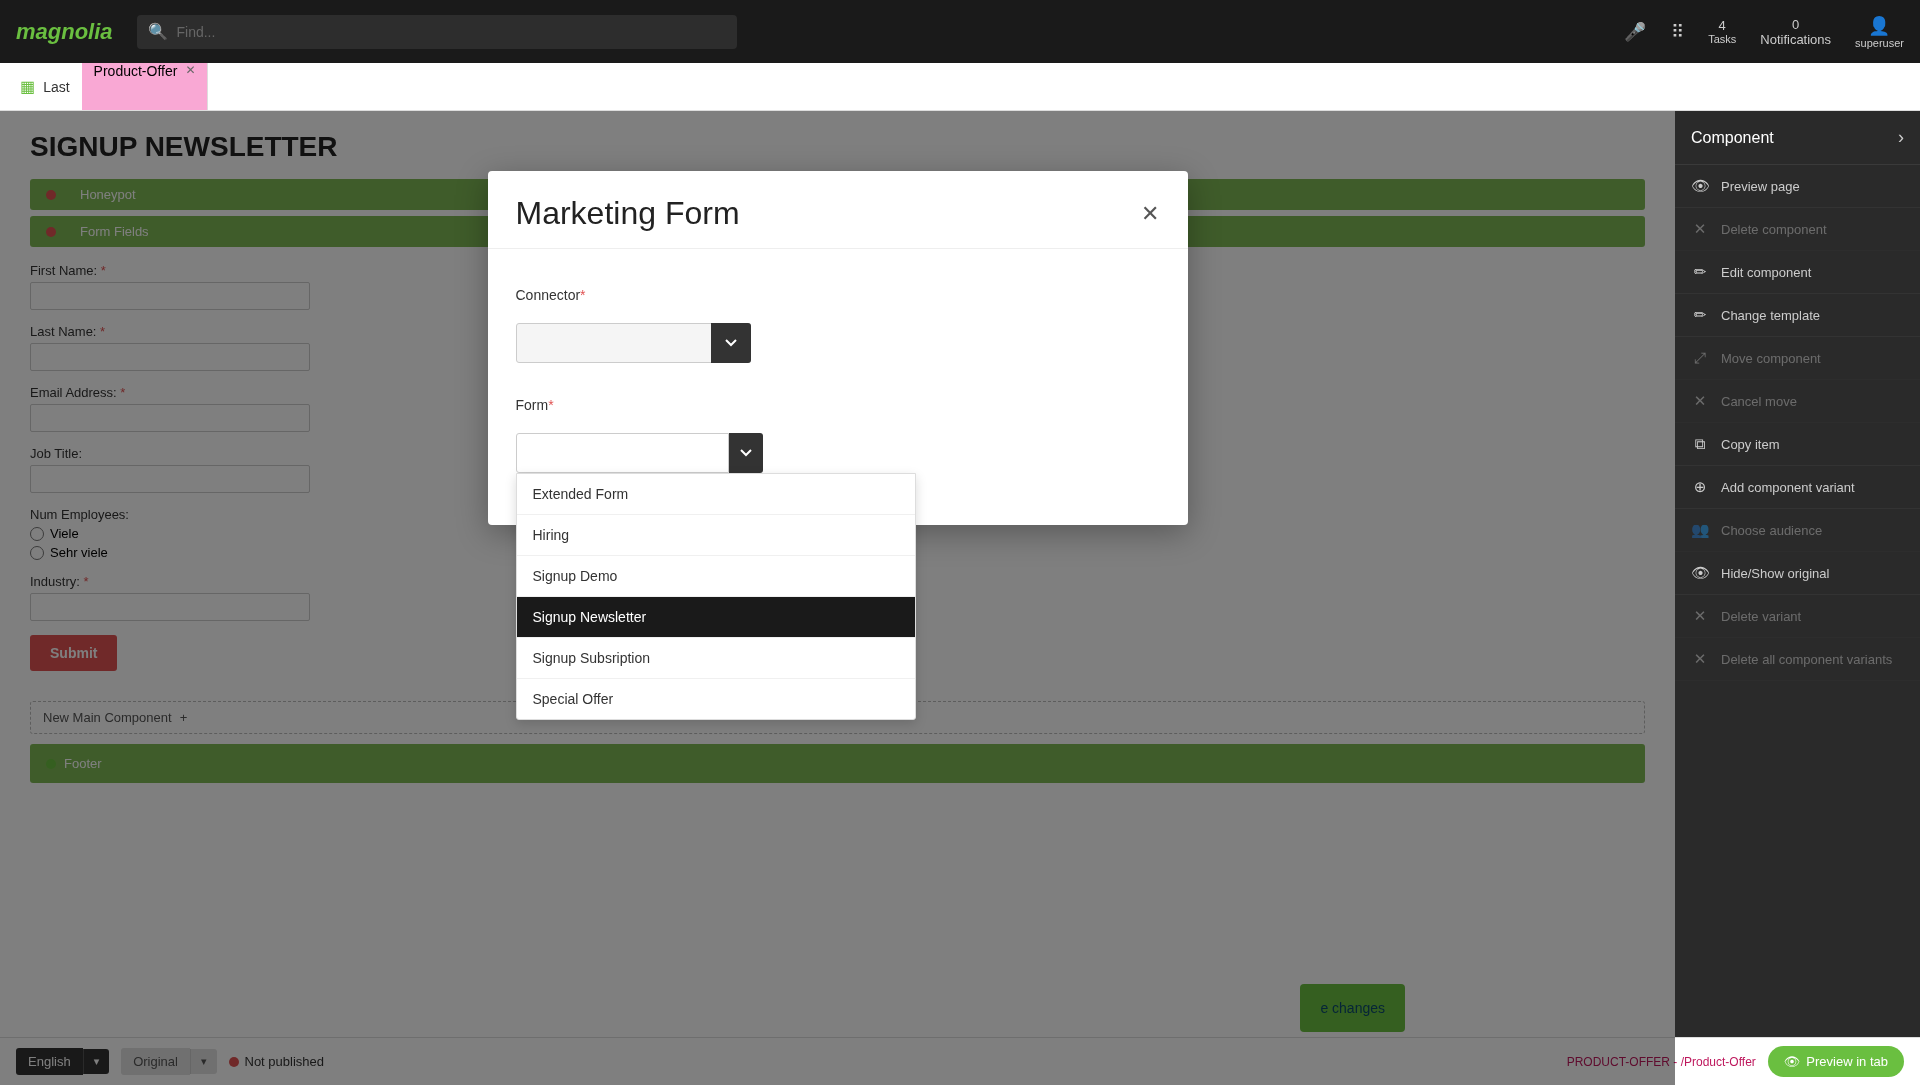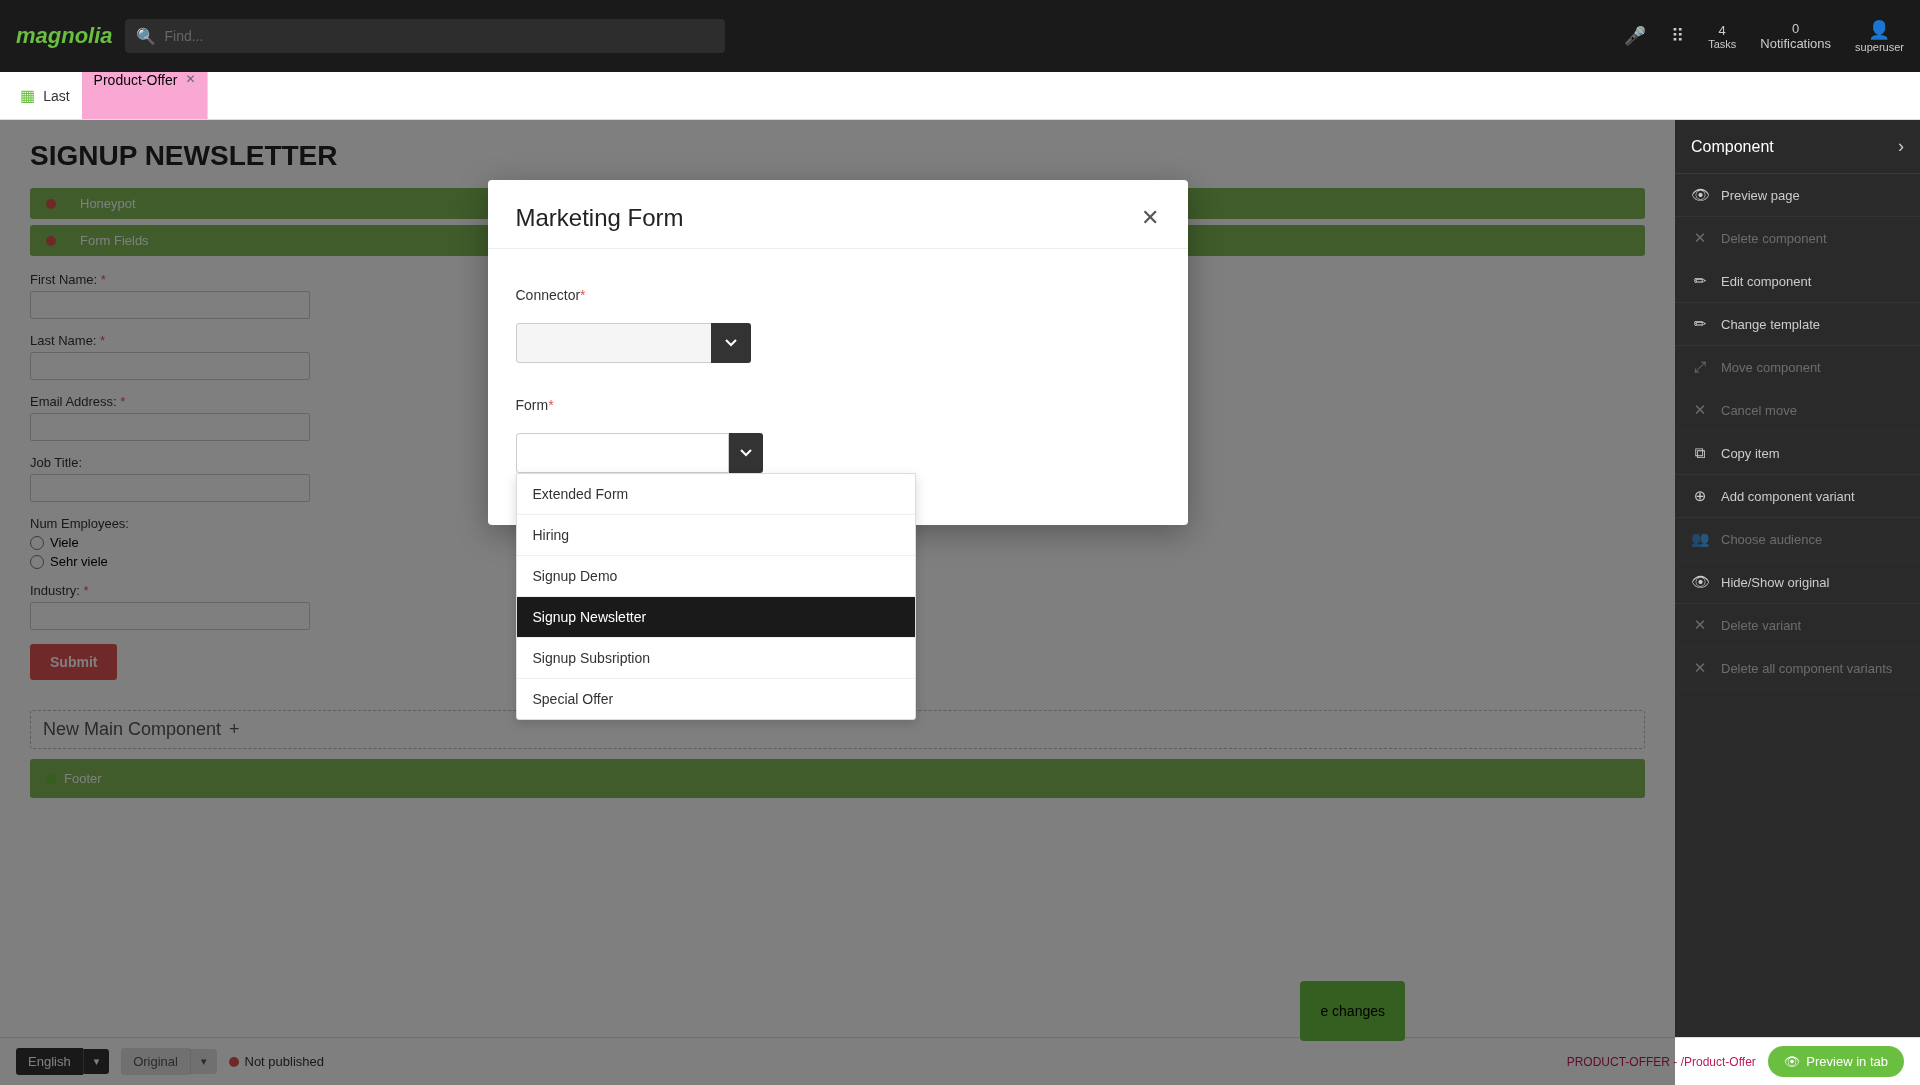--- a/index.html
+++ b/index.html
@@ -1,20 +1,20 @@
 <!DOCTYPE html>
 <html><head>
   <meta charset="utf-8">
   <style>
     * { box-sizing: border-box; margin: 0; padding: 0; }
     body { font-family: -apple-system, BlinkMacSystemFont, 'Segoe UI', sans-serif; background: #f0f0f0; overflow: hidden; width: 1920px; height: 1085px; }
 
     
     .topbar {
-      display: flex; align-items: center; height: 72px; background: #1a1a1a; padding: 0 16px; gap: 12px;
+      display: flex; align-items: center; height: 63px; background: #1a1a1a; padding: 0 16px; gap: 24px;
     }
     .logo { color: #6abf40; font-size: 22px; font-weight: bold; font-style: italic; }
     .search-bar {
       flex: 1; max-width: 600px; display: flex; align-items: center; background: #2d2d2d; border-radius: 4px; padding: 0 12px; height: 34px; color: #999; gap: 8px;
     }
     .topbar-right { margin-left: auto; display: flex; align-items: center; gap: 24px; color: #ccc; font-size: 13px; }
     .topbar-item { display: flex; flex-direction: column; align-items: center; cursor: pointer; }
 
     
     .tabbar {
@@ -47,21 +47,21 @@
 
     .radio-group { display: flex; flex-direction: column; gap: 4px; margin-top: 4px; }
     .radio-item { display: flex; align-items: center; gap: 6px; font-size: 13px; }
     .radio-input { width: 14px; height: 14px; }
 
     .submit-btn {
       background: #e05252; color: #fff; border: none; padding: 10px 20px; font-size: 14px; font-weight: bold; border-radius: 3px; cursor: pointer;
     }
 
     .new-component-bar {
-      display: flex; align-items: center; gap: 8px; padding: 8px 12px; border: 1px dashed #bbb; border-radius: 3px; color: #555; font-size: 18px; margin-top: 20px; cursor: pointer;
+      display: flex; align-items: center; gap: 8px; padding: 8px 12px; border: 1px dashed #bbb; border-radius: 3px; color: #555; font-size: 13px; margin-top: 20px; cursor: pointer;
     }
     .footer-bar {
       background: #7fb955; color: #fff; padding: 12px 16px; font-size: 13px; border-radius: 3px; margin-top: 10px; cursor: pointer; display: flex; align-items: center; gap: 8px;
     }
 
     
     .bottombar {
       position: absolute; bottom: 0; left: 0; right: 0; height: 48px; background: #fff; border-top: 1px solid #ddd; display: flex; align-items: center; padding: 0 16px; gap: 12px; z-index: 5;
     }
     .lang-select { display: flex; align-items: center; gap: 0; }
@@ -91,21 +91,21 @@
     .panel-item .item-icon { font-size: 15px; width: 18px; text-align: center; }
 
     
     .modal-overlay {
       position: absolute; top: 0; left: 0; right: 0; bottom: 0; background: rgba(0,0,0,0.5); z-index: 100; display: flex; align-items: flex-start; justify-content: center; padding-top: 60px;
     }
     .modal {
       background: #fff; border-radius: 4px; width: 700px; box-shadow: 0 8px 32px rgba(0,0,0,0.3); position: relative; overflow: visible;
     }
     .modal-header { display: flex; align-items: center; justify-content: space-between; padding: 24px 28px 16px; border-bottom: 1px solid #eee; }
-    .modal-title { font-size: 24px; font-weight: 400; color: #222; }
+    .modal-title { font-size: 32px; font-weight: 400; color: #222; }
     .modal-close { cursor: pointer; font-size: 22px; color: #555; background: none; border: none; }
 
     .modal-body { padding: 28px; }
     .form-row { display: flex; align-items: flex-start; margin-bottom: 24px; gap: 20px; flex-direction: column; }
     .form-row-label { font-size: 14px; color: #333; padding-top: 10px; min-width: 80px; }
     .form-row-label .req { color: #e05252; }
     .select-wrapper { flex: 1; position: relative; }
     .select-arrow-btn {
       position: absolute; right: 0; top: 0; width: 40px; height: 40px; background: #333; border-radius: 0 3px 3px 0; display: flex; align-items: center; justify-content: center; cursor: pointer; border: none;
     }
@@ -124,21 +124,21 @@
       position: absolute; top: 40px; left: 0; width: 400px; background: #fff; border: 1px solid #ddd; border-radius: 0 0 3px 3px; z-index: 200; box-shadow: 0 4px 12px rgba(0,0,0,0.15);
     }
     .dropdown-item {
       padding: 12px 16px; font-size: 14px; color: #333; cursor: pointer; border-bottom: 1px solid #f0f0f0;
     }
     .dropdown-item.selected { background: #1a1a1a; color: #fff; }
     .dropdown-item:last-child { border-bottom: none; }
 
     
     .unsaved-btn {
-      position: absolute; right: 270px; bottom: 60px; background: #6abf40; color: #000000; border: none; padding: 22px 20px; border-radius: 4px; font-size: 14px; cursor: pointer; z-index: 10;
+      position: absolute; right: 270px; bottom: 60px; background: #6abf40; color: #0c4a6e; border: none; padding: 16px 20px; border-radius: 4px; font-size: 14px; cursor: pointer; z-index: 10;
     }
   </style>
 </head>
 <body>
 
 <div class="topbar">
   <div class="logo">magnolia</div>
   <div class="search-bar">
     <span>🔍</span>
     <span style="color:#666; font-size:14px;">Find...</span>

